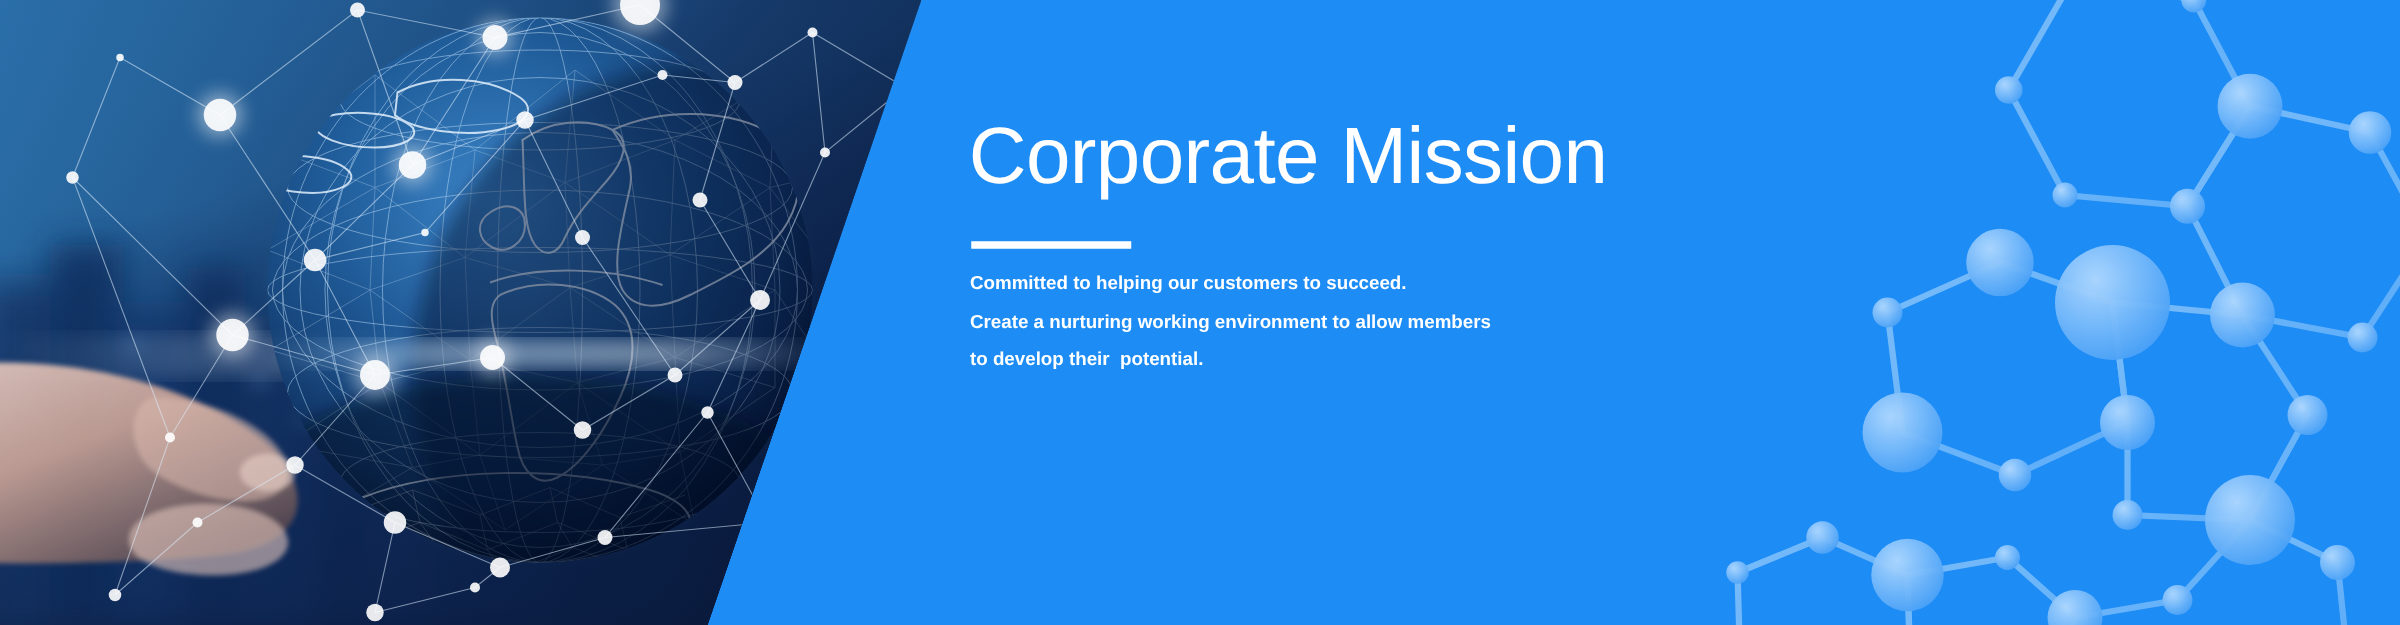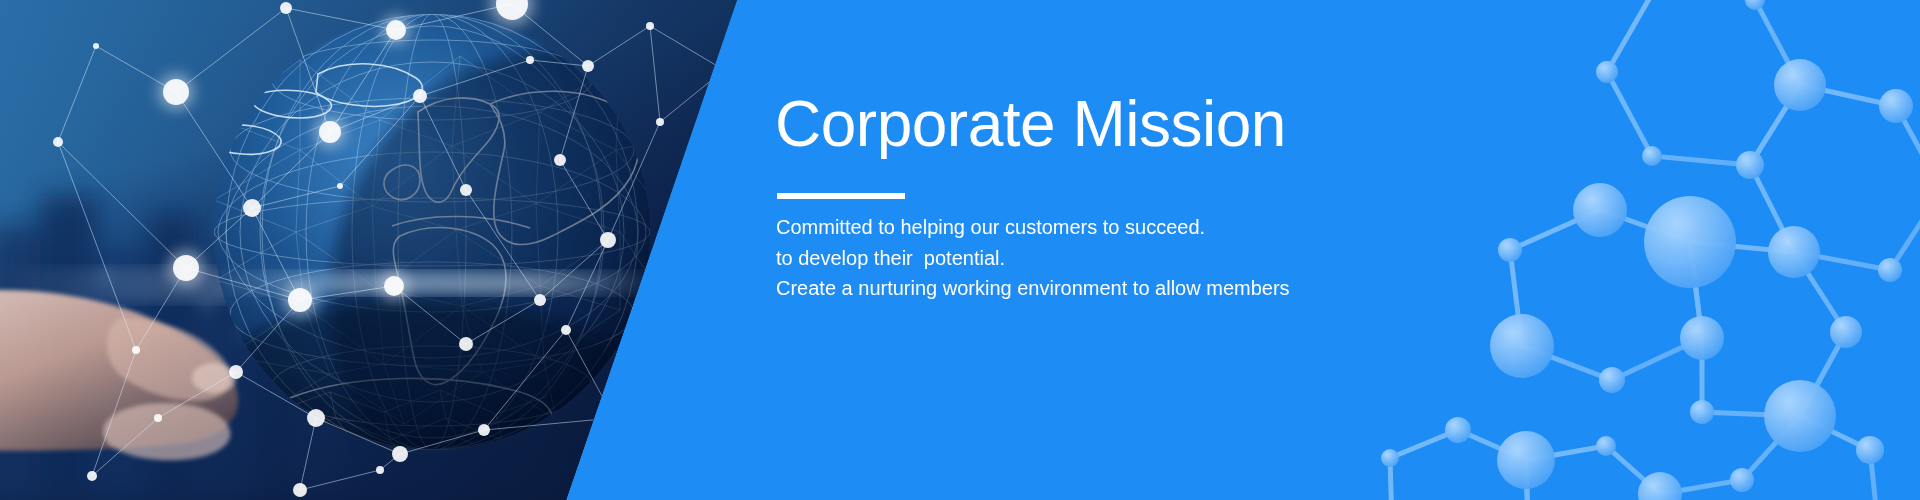--- a/index.html
+++ b/index.html
@@ -74,24 +74,24 @@
     background:#ffffff;
   }
   .body-lines{
     position:absolute;
     left:1px;
     top:212px;
     width:640px;
   }
   .body-lines p{
     margin:0;
-    font-size:20px;
+    font-size:15px;
     line-height:30.5px;
     color:#ffffff;
-    font-weight:400;
+    font-weight:700;
     white-space:pre;
   }
 </style>
 </head>
 <body>
 
 <div class="banner">
 
   <div class="blue-field"></div>
 
@@ -408,18 +408,18 @@
         </g>
       </g>
     </svg>
   </div>
 
   <div class="content">
     <h1 class="title">Corporate Mission</h1>
     <div class="divider"></div>
     <div class="body-lines">
       <p>Committed to helping our customers to succeed.</p>
+      <p>Create a nurturing working environment to allow members</p>
       <p>to develop their  potential.</p>
-      <p>Create a nurturing working environment to allow members</p>
     </div>
   </div>
 
 </div>
 
 </body></html>

